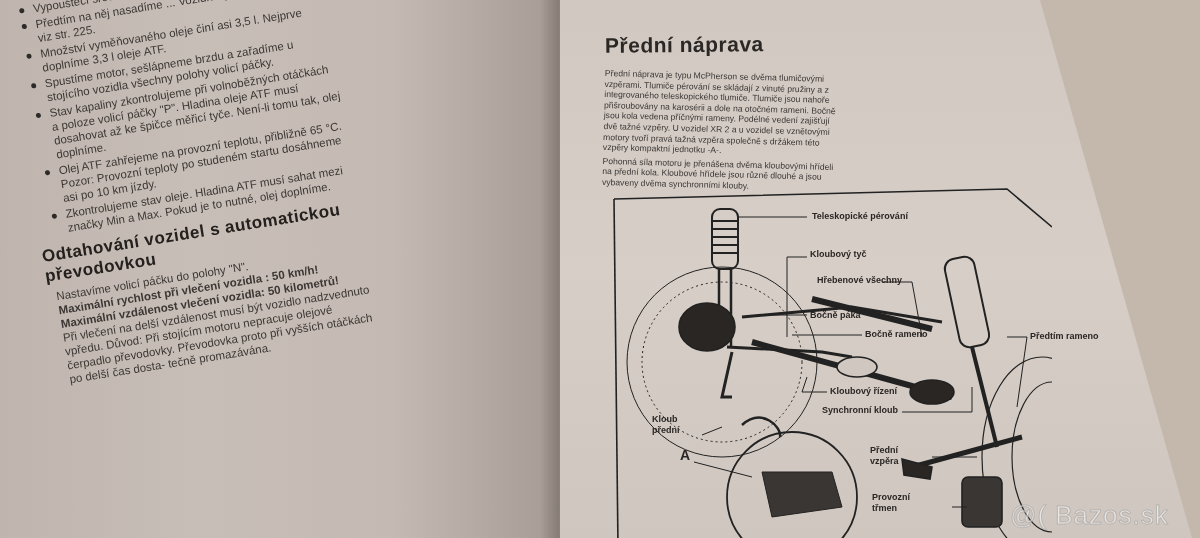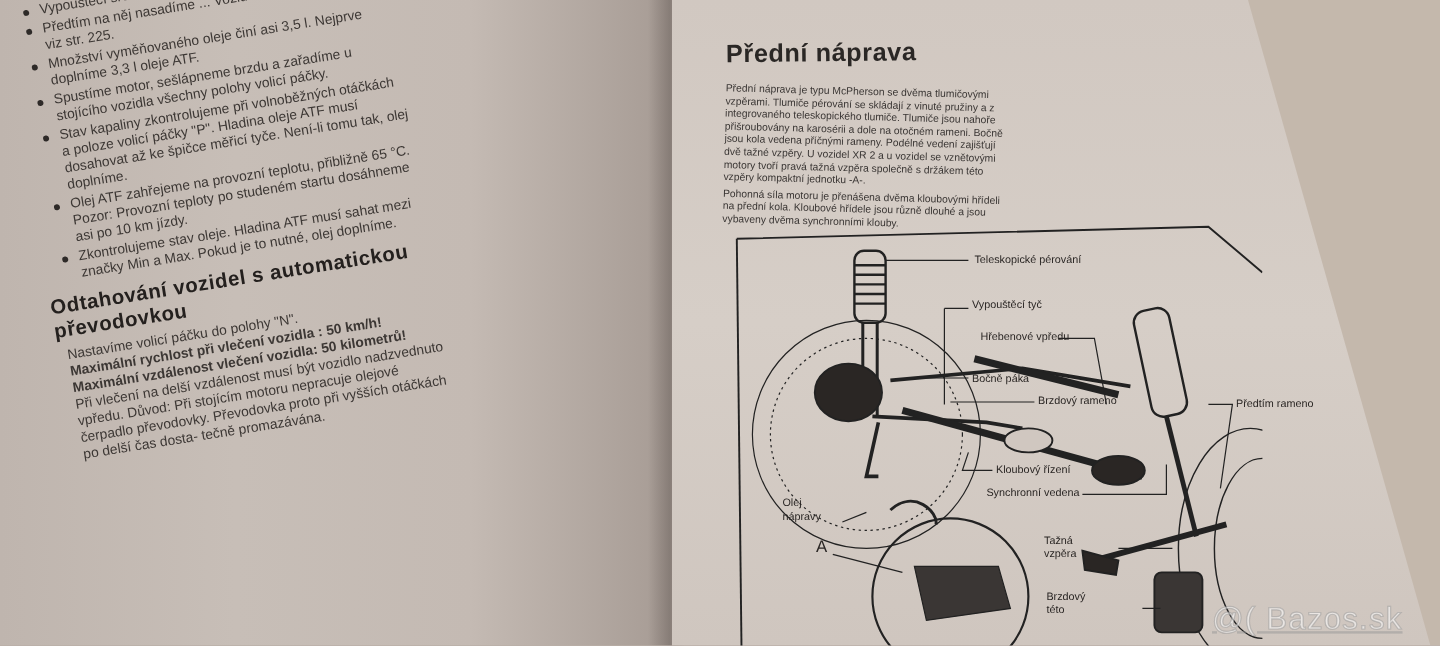--- a/index.html
+++ b/index.html
@@ -21,23 +21,23 @@
   .bullet::before{content:"";position:absolute;left:26px;top:5px;width:5px;height:5px;border-radius:50%;background:#2e2a28;}
   .tow-title{font-weight:bold;font-size:17px;line-height:20px;color:#24201e;margin:8px 0 4px 10px;letter-spacing:.5px;}
   .tow-line{padding-left:18px;font-size:11.5px;line-height:14px;}
   .tow-line.b{font-weight:bold;}
   .right-title{position:absolute;left:605px;top:33px;font-size:21px;font-weight:bold;color:#2a2725;
      transform:rotate(-.6deg);letter-spacing:.5px;}
   .right-text{position:absolute;left:605px;top:68px;width:236px;font-size:8.6px;line-height:10.6px;color:#3a3634;
      transform:rotate(1.5deg);transform-origin:0 0;}
   .right-text p{margin:0 0 3px 0;}
   .diagram{position:absolute;left:612px;top:187px;width:420px;height:360px;}
-  .lbl{position:absolute;font-size:9px;font-weight:normal;color:#2a2624;white-space:nowrap;}
+  .lbl{position:absolute;font-size:9px;font-weight:bold;color:#2a2624;white-space:nowrap;}
   .watermark{position:absolute;left:1010px;top:500px;font-size:26px;color:rgba(255,255,255,.55);
-     letter-spacing:1px;text-decoration:underline;-webkit-text-stroke:1px rgba(150,150,150,.5);}
+     letter-spacing:1px;-webkit-text-stroke:1px rgba(150,150,150,.5);}
 </style>
 </head>
 <body>
 
 <div class="page-left">
   <div class="left-text">
     <div class="bullet">vodoky...</div>
     <div class="bullet">Vypouštěcí šroub nasadíme ...</div>
     <div class="bullet">Předtím na něj nasadíme ... Vozidlo spustíme na kola, viz str. 225.</div>
     <div class="bullet">Množství vyměňovaného oleje činí asi 3,5 l. Nejprve doplníme 3,3 l oleje ATF.</div>
@@ -111,26 +111,26 @@
       <path d="M395 150 L415 150 L405 220" stroke-width="1"></path>
       <path d="M195 190 L190 205 L215 205" stroke-width="1"></path>
       <path d="M290 225 L360 225 L360 200" stroke-width="1"></path>
       <path d="M90 248 L110 240" stroke-width="1"></path>
       <path d="M82 275 L140 290" stroke-width="1"></path>
       <path d="M320 270 L365 270" stroke-width="1"></path>
       <path d="M340 320 L355 320" stroke-width="1"></path>
     </g>
   </svg>
   <span class="lbl" style="left:200px;top:24px">Teleskopické pérování</span>
-  <span class="lbl" style="left:198px;top:62px">Vypouštěcí tyč</span>
-  <span class="lbl" style="left:205px;top:88px">Hřebenové vpředu</span>
+  <span class="lbl" style="left:198px;top:62px">Kloubový tyč</span>
+  <span class="lbl" style="left:205px;top:88px">Hřebenové všechny</span>
   <span class="lbl" style="left:198px;top:123px">Bočně páka</span>
-  <span class="lbl" style="left:253px;top:142px">Brzdový rameno</span>
+  <span class="lbl" style="left:253px;top:142px">Bočně rameno</span>
   <span class="lbl" style="left:418px;top:144px">Předtím rameno</span>
   <span class="lbl" style="left:218px;top:199px">Kloubový řízení</span>
-  <span class="lbl" style="left:210px;top:218px">Synchronní vedena</span>
-  <span class="lbl" style="left:40px;top:227px;width:40px;white-space:normal;line-height:11px">Olej nápravy</span>
-  <span class="lbl" style="left:258px;top:258px;width:36px;white-space:normal;line-height:11px">Tažná vzpěra</span>
-  <span class="lbl" style="left:260px;top:305px;width:40px;white-space:normal;line-height:11px">Brzdový této</span>
+  <span class="lbl" style="left:210px;top:218px">Synchronní kloub</span>
+  <span class="lbl" style="left:40px;top:227px;width:40px;white-space:normal;line-height:11px">Kloub přední</span>
+  <span class="lbl" style="left:258px;top:258px;width:36px;white-space:normal;line-height:11px">Přední vzpěra</span>
+  <span class="lbl" style="left:260px;top:305px;width:40px;white-space:normal;line-height:11px">Provozní třmen</span>
   <span class="lbl" style="left:68px;top:260px;font-size:14px">A</span>
 </div>
 
 <div class="watermark">@( Bazos.sk</div>
 
 </body></html>

